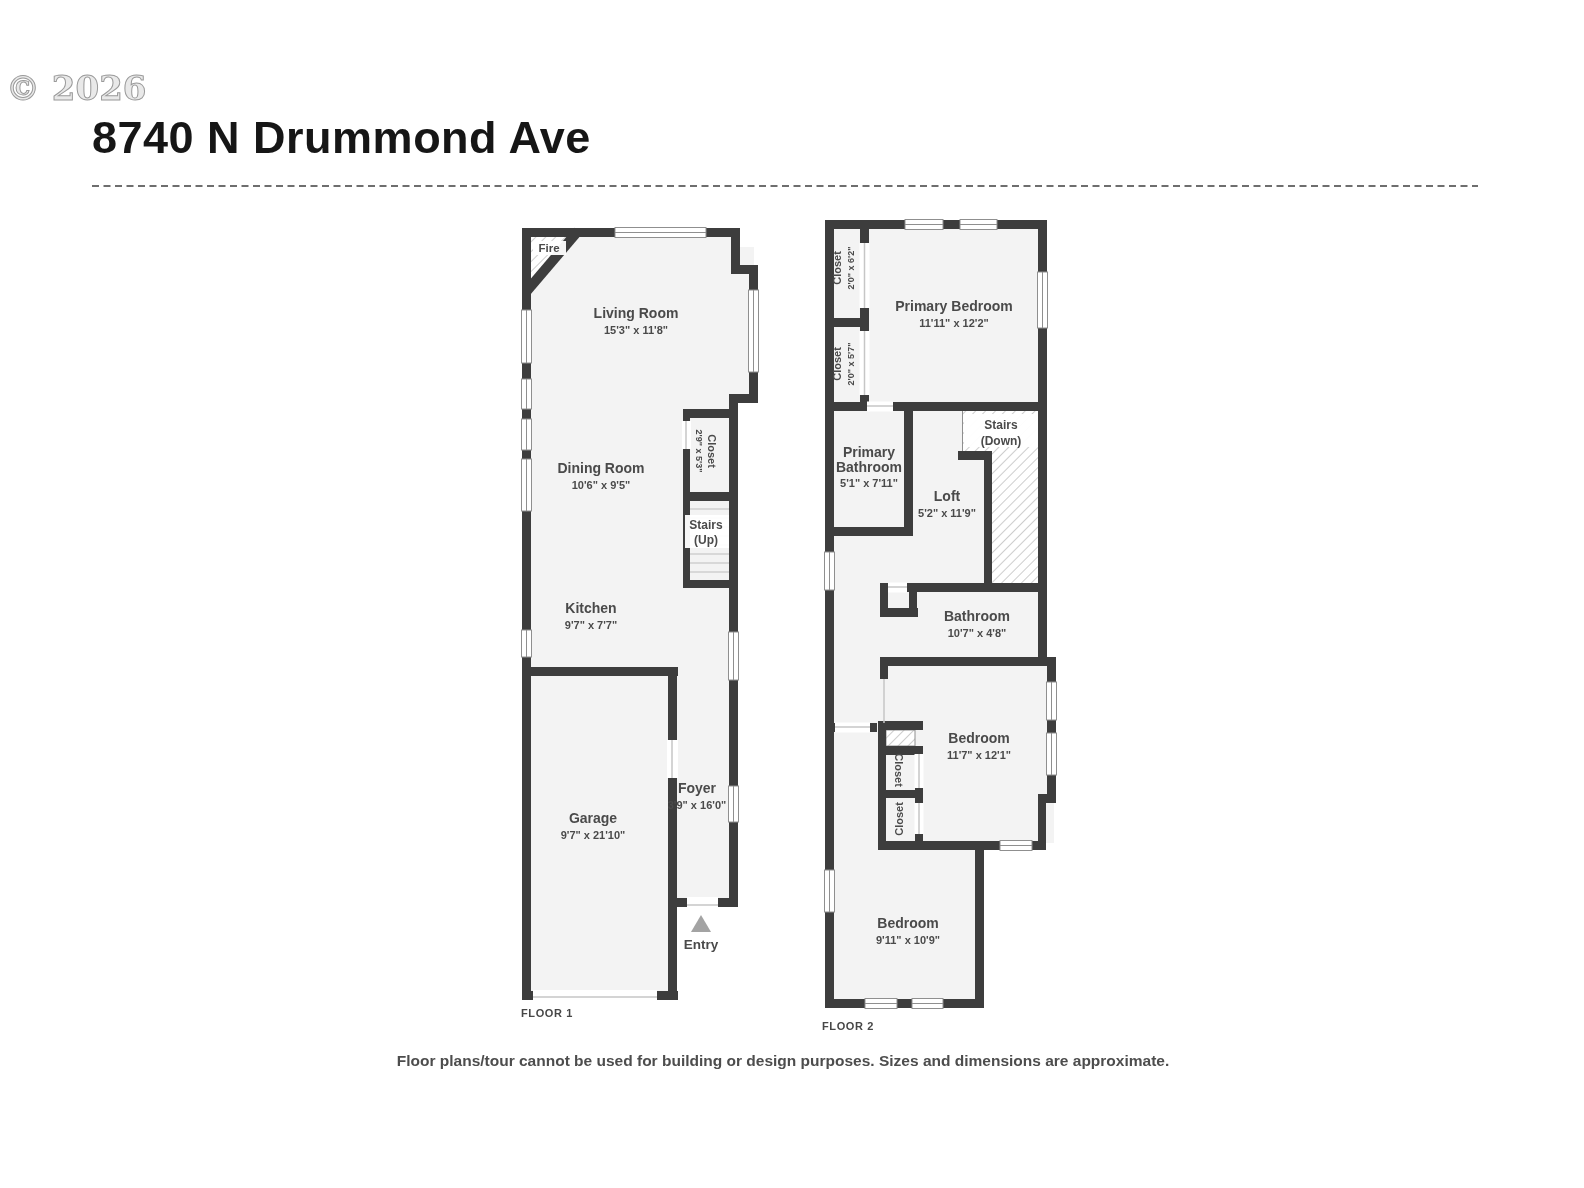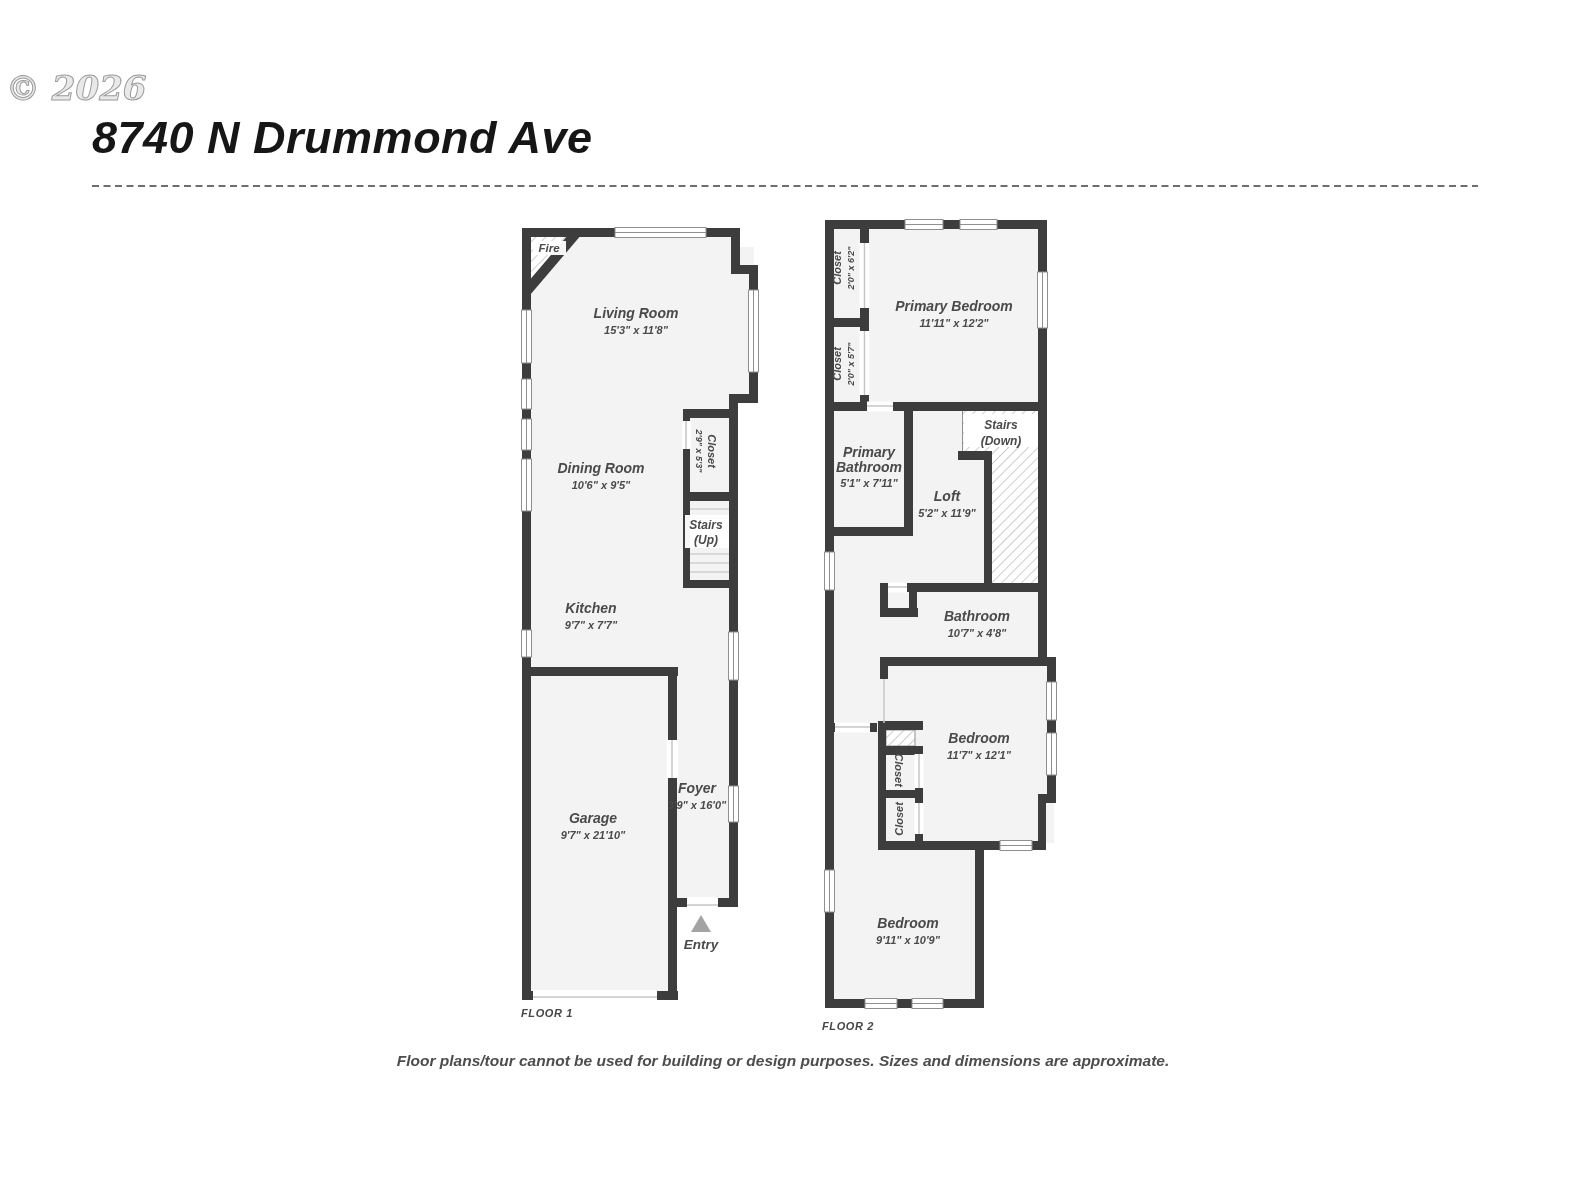--- a/index.html
+++ b/index.html
@@ -1,16 +1,16 @@
 <!DOCTYPE html>
 <html><head>
 <meta charset="utf-8">
 <style>
   html,body{margin:0;padding:0;background:#ffffff;}
-  #page{position:relative;width:1584px;height:1188px;background:#ffffff;overflow:hidden;font-style:italic;}
+  #page{position:relative;width:1584px;height:1188px;background:#ffffff;overflow:hidden;}
   svg{display:block;}
   text{font-family:"Liberation Sans",sans-serif;font-weight:bold;fill:#4a4a4a;}
   .wall{fill:#3d3d3d;}
   .floorfill{fill:#f3f3f3;}
   .gap{fill:#ffffff;}
   .thin{stroke:#c6c6c6;stroke-width:1.5;}
   .tread{stroke:#cfcfcf;stroke-width:1.5;}
   .win-r{fill:#ffffff;stroke:#8f8f8f;stroke-width:1;}
   .win-l{stroke:#8f8f8f;stroke-width:1;}
   .rn{font-size:14px;text-anchor:middle;}

